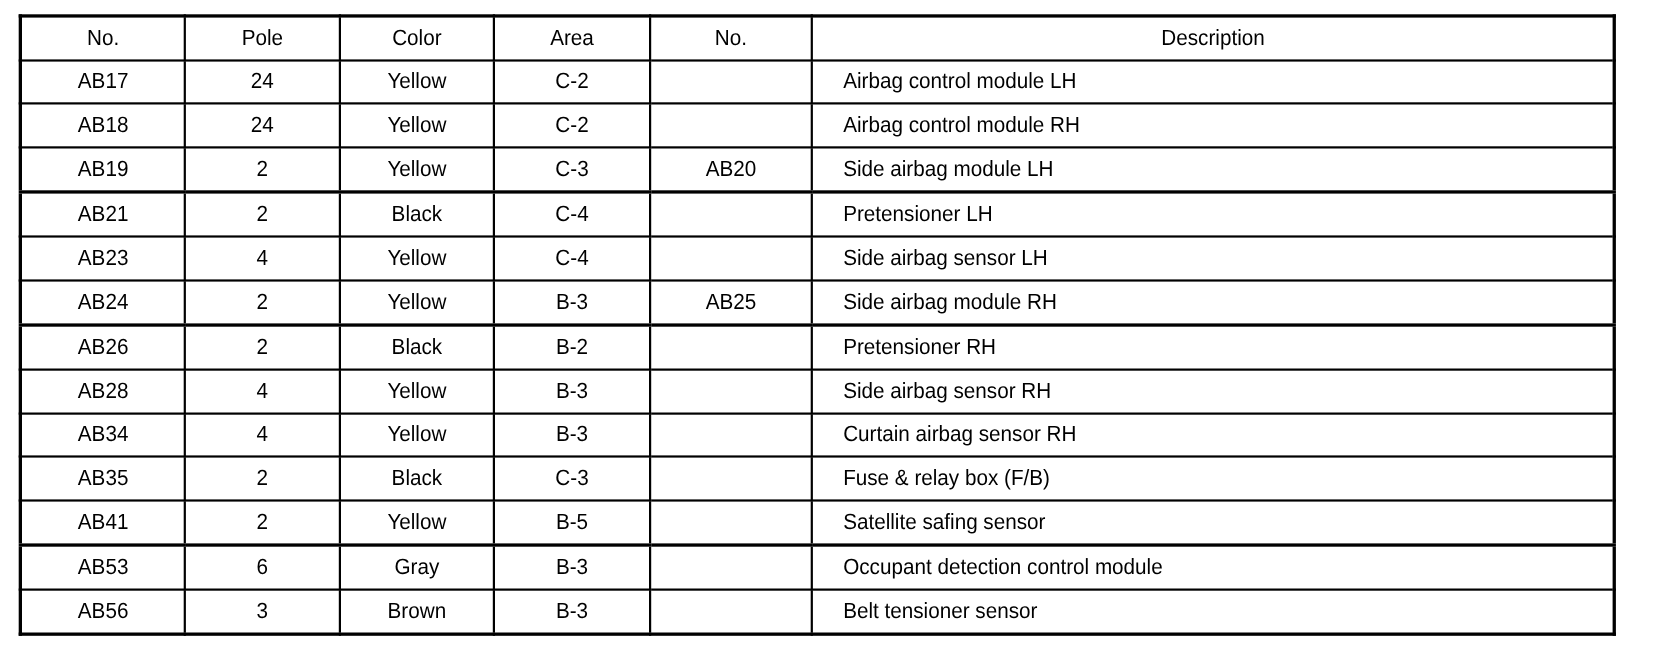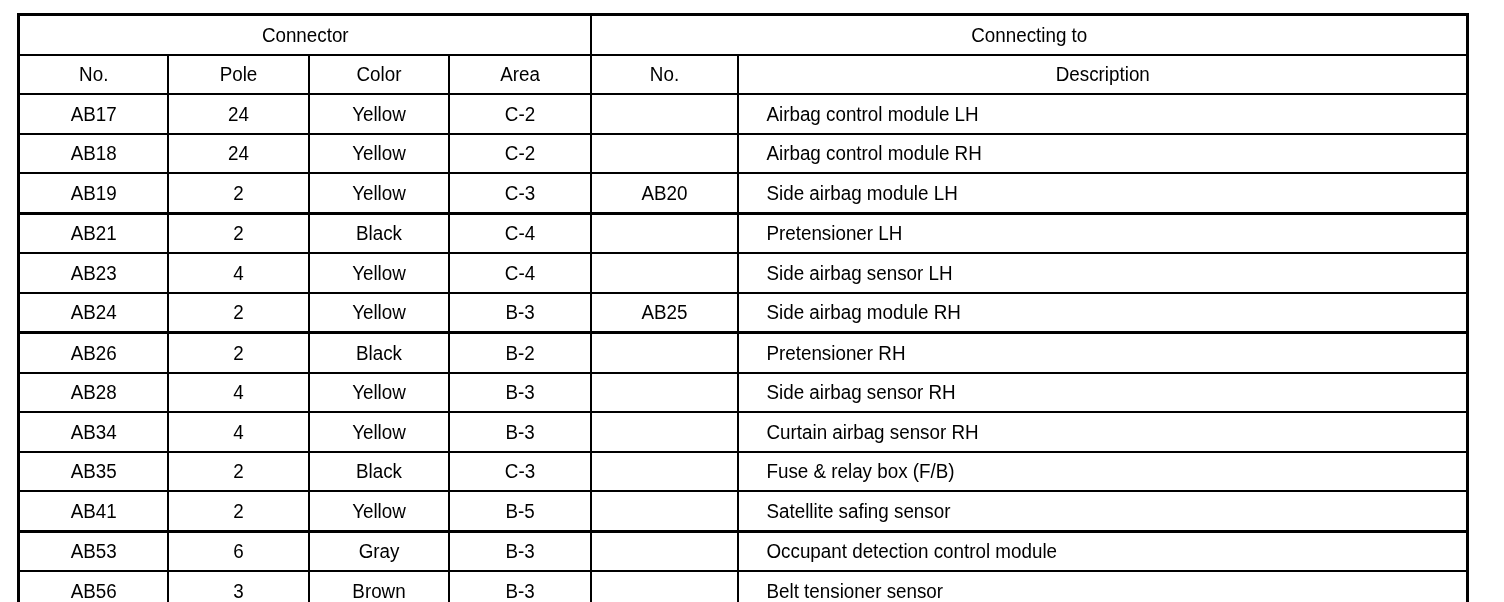--- a/index.html
+++ b/index.html
@@ -88,24 +88,20 @@
   <table class="connector-table">
     <colgroup>
       <col class="c-no">
       <col class="c-pole">
       <col class="c-color">
       <col class="c-area">
       <col class="c-cno">
       <col class="c-desc">
     </colgroup>
     <thead>
-      <tr class="grp-head">
-        <td colspan="4">Connector</td>
-        <td colspan="2" class="grp-divider">Connecting to</td>
-      </tr>
       <tr class="sub-head">
         <td>No.</td>
         <td>Pole</td>
         <td>Color</td>
         <td>Area</td>
         <td class="grp-divider">No.</td>
         <td>Description</td>
       </tr>
     </thead>
     <tbody id="table-body">

